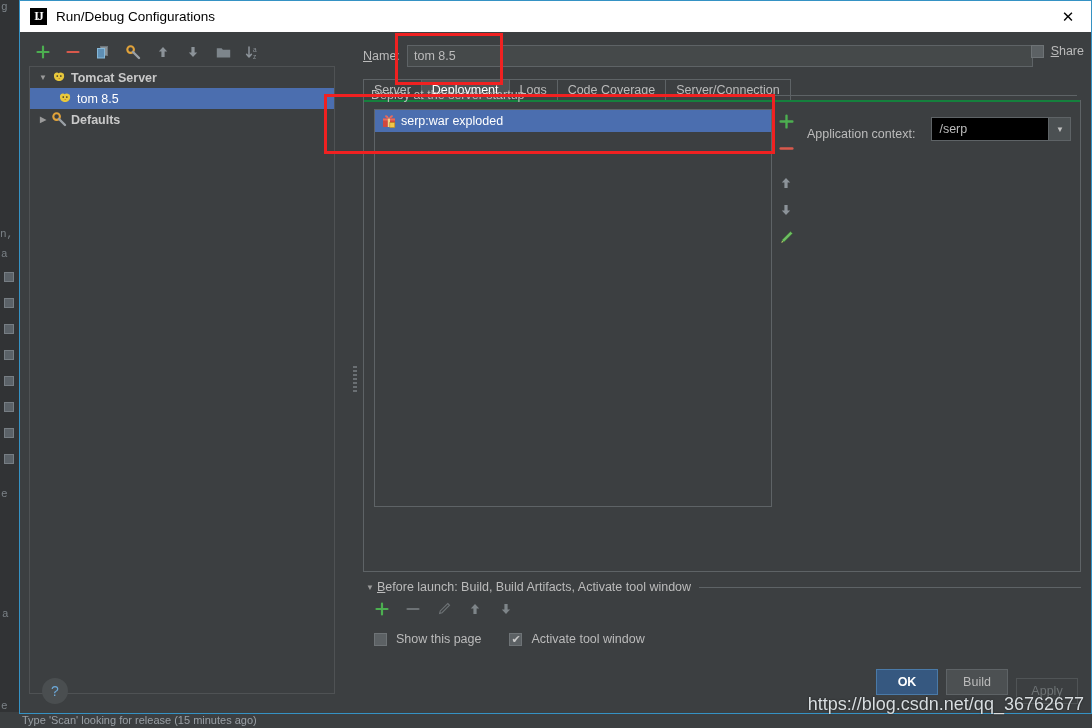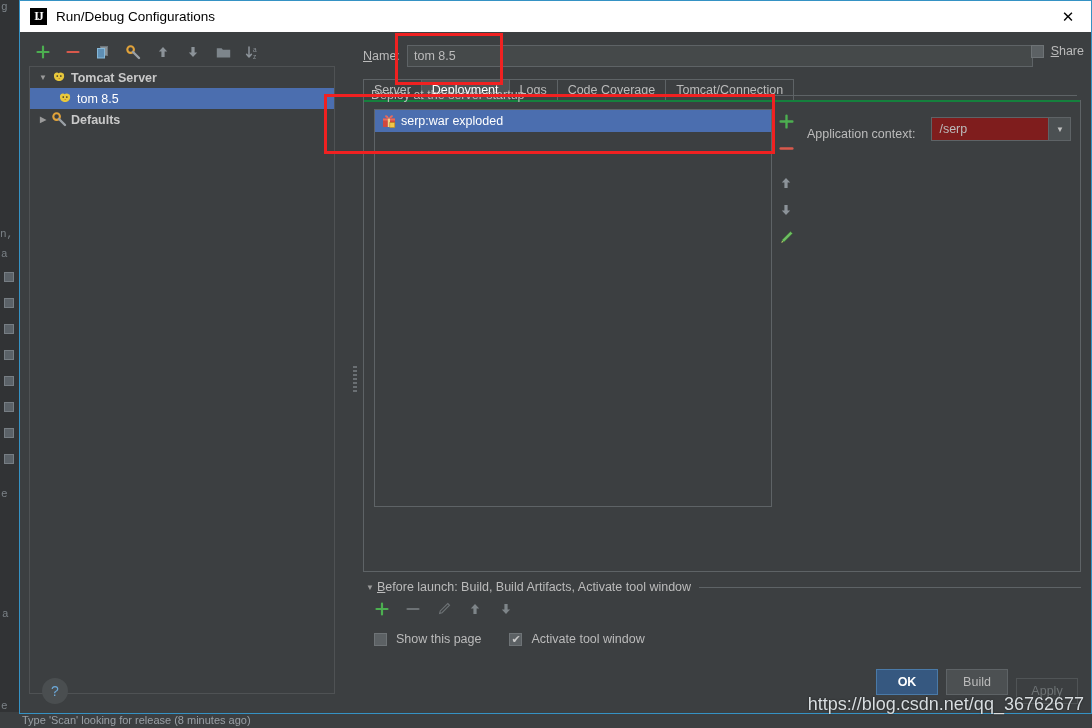--- a/index.html
+++ b/index.html
@@ -335,21 +335,21 @@
     position: absolute;
     left: 447px; top: 79px;
     display: flex;
     align-items: flex-end;
     gap: 16px;
   }
   #app-context-label { font-size: 12.5px; color: #bbbbbb; }
   #app-context-combo {
     width: 140px;
     height: 24px;
-    background: #7f1d1d;
+    background: #000000;
     border: 1px solid #5e6366;
     box-sizing: border-box;
     display: flex;
     align-items: center;
     position: relative;
   }
   #app-context-value {
     font-size: 12.5px;
     color: #bbbbbb;
     padding-left: 7px;
@@ -505,21 +505,21 @@
   <div class="ide-ghost-marker" style="left:4px;top:402px;"></div>
   <div class="ide-ghost-marker" style="left:4px;top:428px;"></div>
   <div class="ide-ghost-marker" style="left:4px;top:454px;"></div>
 
   <div class="ide-ghost-text" style="left:1082px;top:218px;">p</div>
   <div class="ide-ghost-text" style="left:1082px;top:300px;">)</div>
   <div class="ide-ghost-text" style="left:1082px;top:688px;">u</div>
 </div>
 
 <div id="ide-bottom-bar">
-  <span>Type 'Scan' looking for release (8 minutes ago)</span>
+  <span>Type 'Scan' looking for release (15 minutes ago)</span>
 </div>
 
 <div id="dialog">
 
   <div id="titlebar">
     <div id="title-icon">IJ</div>
     <div id="title-text">Run/Debug Configurations</div>
     <div id="close-button">✕</div>
   </div>
 
@@ -632,21 +632,21 @@
       <div id="share-box">
         <span class="chk"></span>
         <span class="chk-label"><u>S</u>hare</span>
       </div>
 
       <div id="tab-strip">
         <div class="tab">Server</div>
         <div class="tab active">Deployment</div>
         <div class="tab">Logs</div>
         <div class="tab">Code Coverage</div>
-        <div class="tab">Tomcat/Connection</div>
+        <div class="tab">Server/Connection</div>
       </div>
 
       <div id="deploy-panel"></div>
 
       <div id="deploy-list">
         <div class="deploy-row">
           <span class="tree-ico">
             <svg width="14" height="14" viewBox="0 0 14 14">
               <rect x="1" y="4.5" width="12" height="8.5" fill="#d1483f"></rect>
               <rect x="1" y="4.5" width="12" height="2" fill="#e86a5c"></rect>

